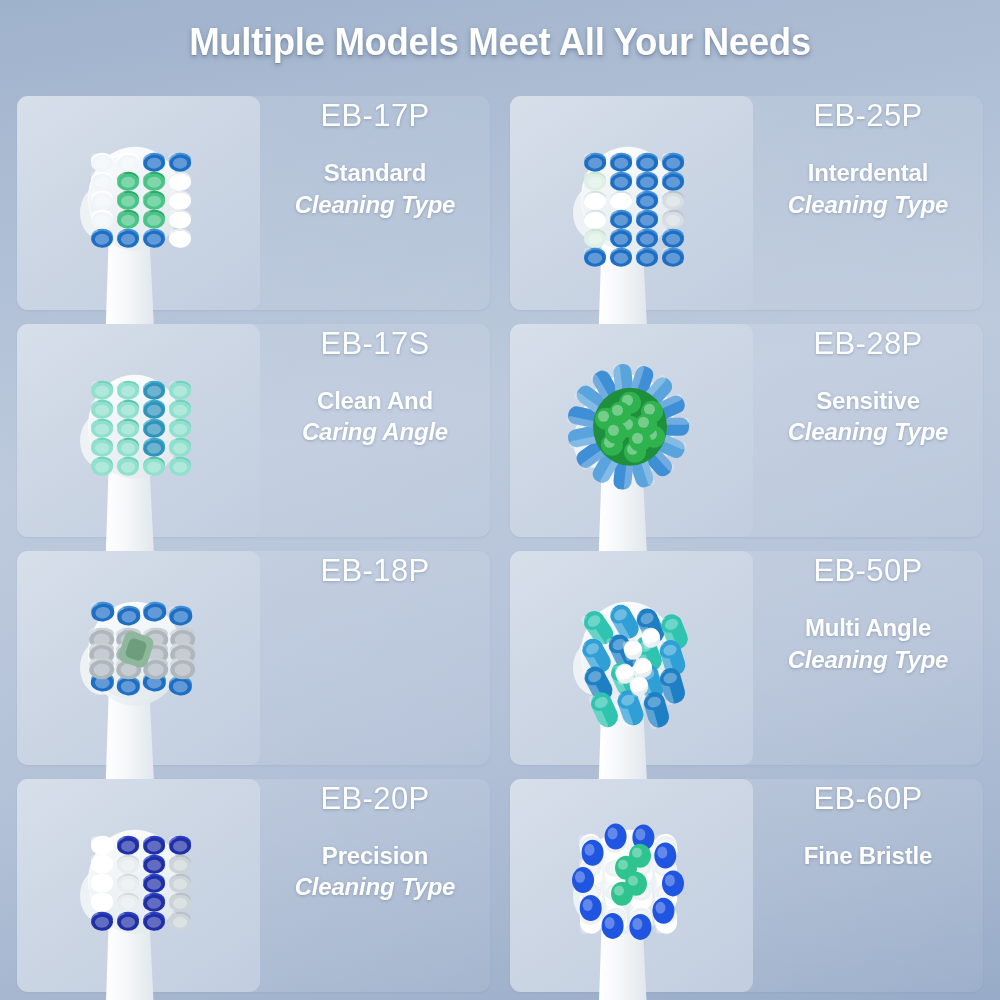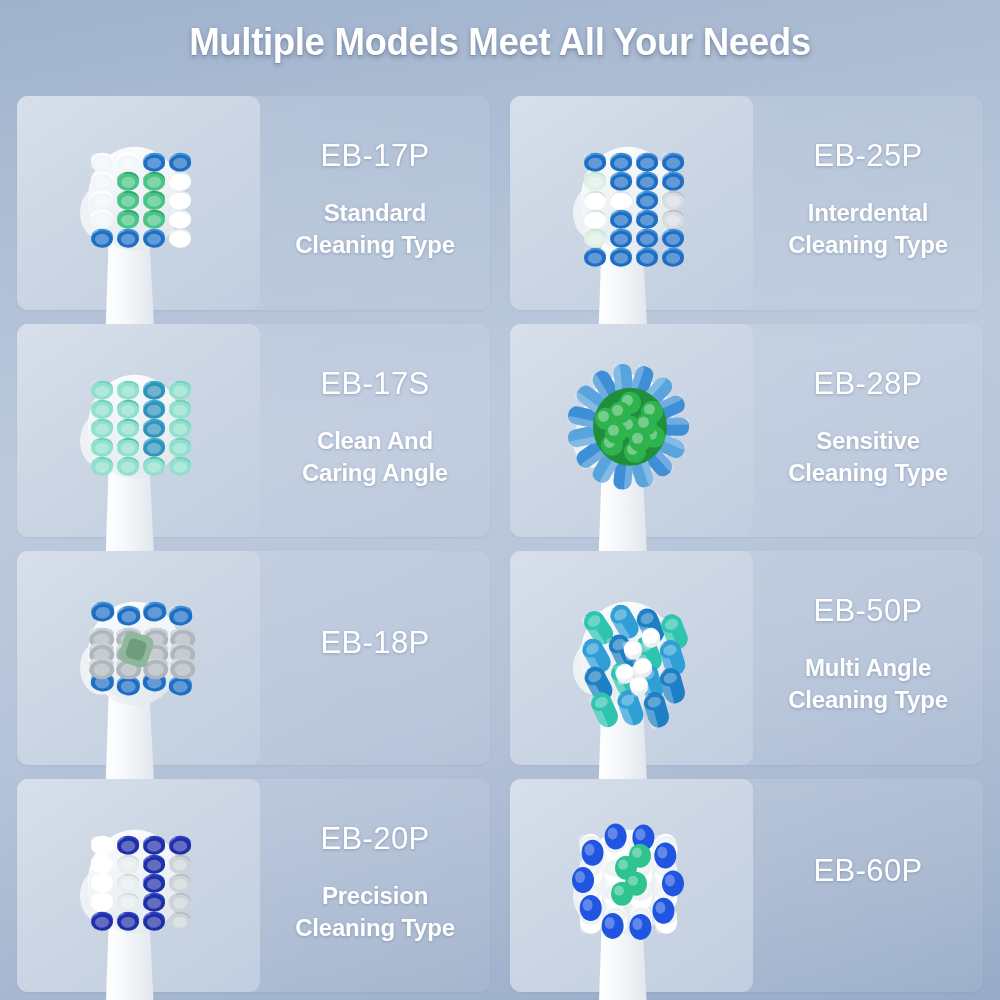--- a/index.html
+++ b/index.html
@@ -53,40 +53,40 @@
     background:linear-gradient(145deg,#d7dfea 0%,#ccd6e4 45%,#c2cee0 100%);
     overflow:visible;
   }
   .card-image svg { position:absolute; left:0; top:0; width:100%; height:100%; overflow:visible; }
 
   .card-text {
     flex:1;
     display:flex;
     flex-direction:column;
     align-items:center;
-    justify-content:center;
+    justify-content:flex-start;
     padding:4px 6px 8px 6px;
     color:#ffffff;
     text-shadow:0 1px 3px rgba(90,110,140,.45);
   }
   .model-code {
     font-size:31px;
     font-weight:400;
     line-height:1;
     letter-spacing:.4px;
     margin-bottom:26px;
   }
   .desc {
     font-size:24px;
     font-weight:bold;
     line-height:1.33;
     text-align:center;
     letter-spacing:-.2px;
   }
-  .desc .l2 { display:block; }
+  .desc .l2 { display:block;font-style:italic; }
 </style>
 </head>
 <body>
 
 <h1 id="page-title">Multiple Models Meet All Your Needs</h1>
 
 <div id="cards-grid">
     <div class="card">
     <div class="card-image">
       <svg viewBox="0 0 243 200" preserveAspectRatio="xMidYMid meet">
@@ -1314,16 +1314,17 @@
           <ellipse cx="123" cy="95" rx="5" ry="5" fill="rgba(255,255,255,.32)"></ellipse>
           <ellipse cx="112" cy="108" rx="11" ry="12" fill="#2fc48f"></ellipse>
           <ellipse cx="109" cy="105" rx="5" ry="5" fill="rgba(255,255,255,.32)"></ellipse>
           <ellipse cx="130" cy="70" rx="11" ry="12" fill="#2fc48f"></ellipse>
           <ellipse cx="127" cy="67" rx="5" ry="5" fill="rgba(255,255,255,.32)"></ellipse>
         </svg>
     </div>
     <div class="card-text">
       <div class="model-code">EB-60P</div>
       <div class="desc">
+        <span class="l1">Fine Bristle</span>
       </div>
     </div>
     </div>
   </div>
 
 </body></html>

